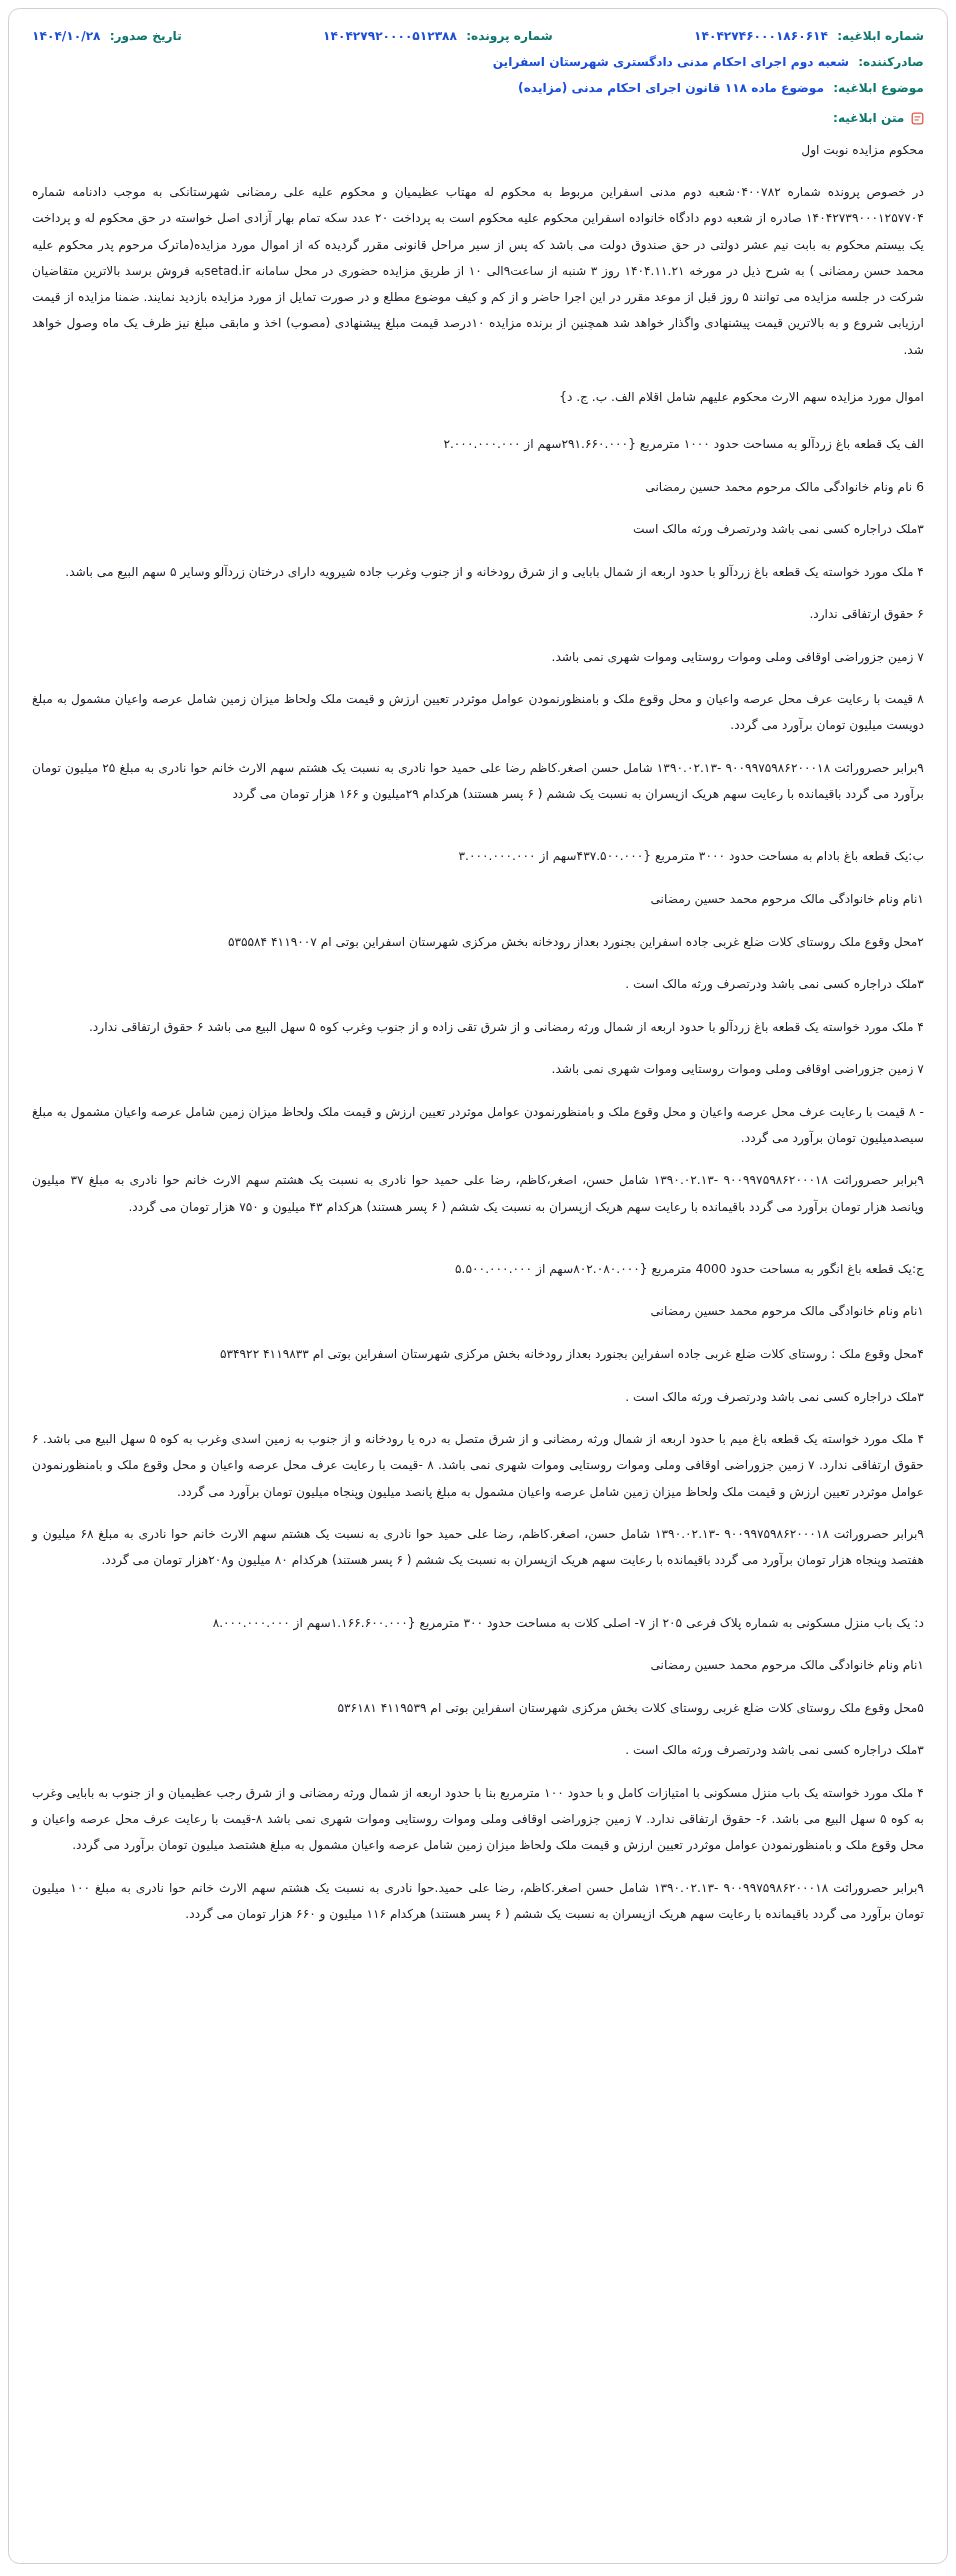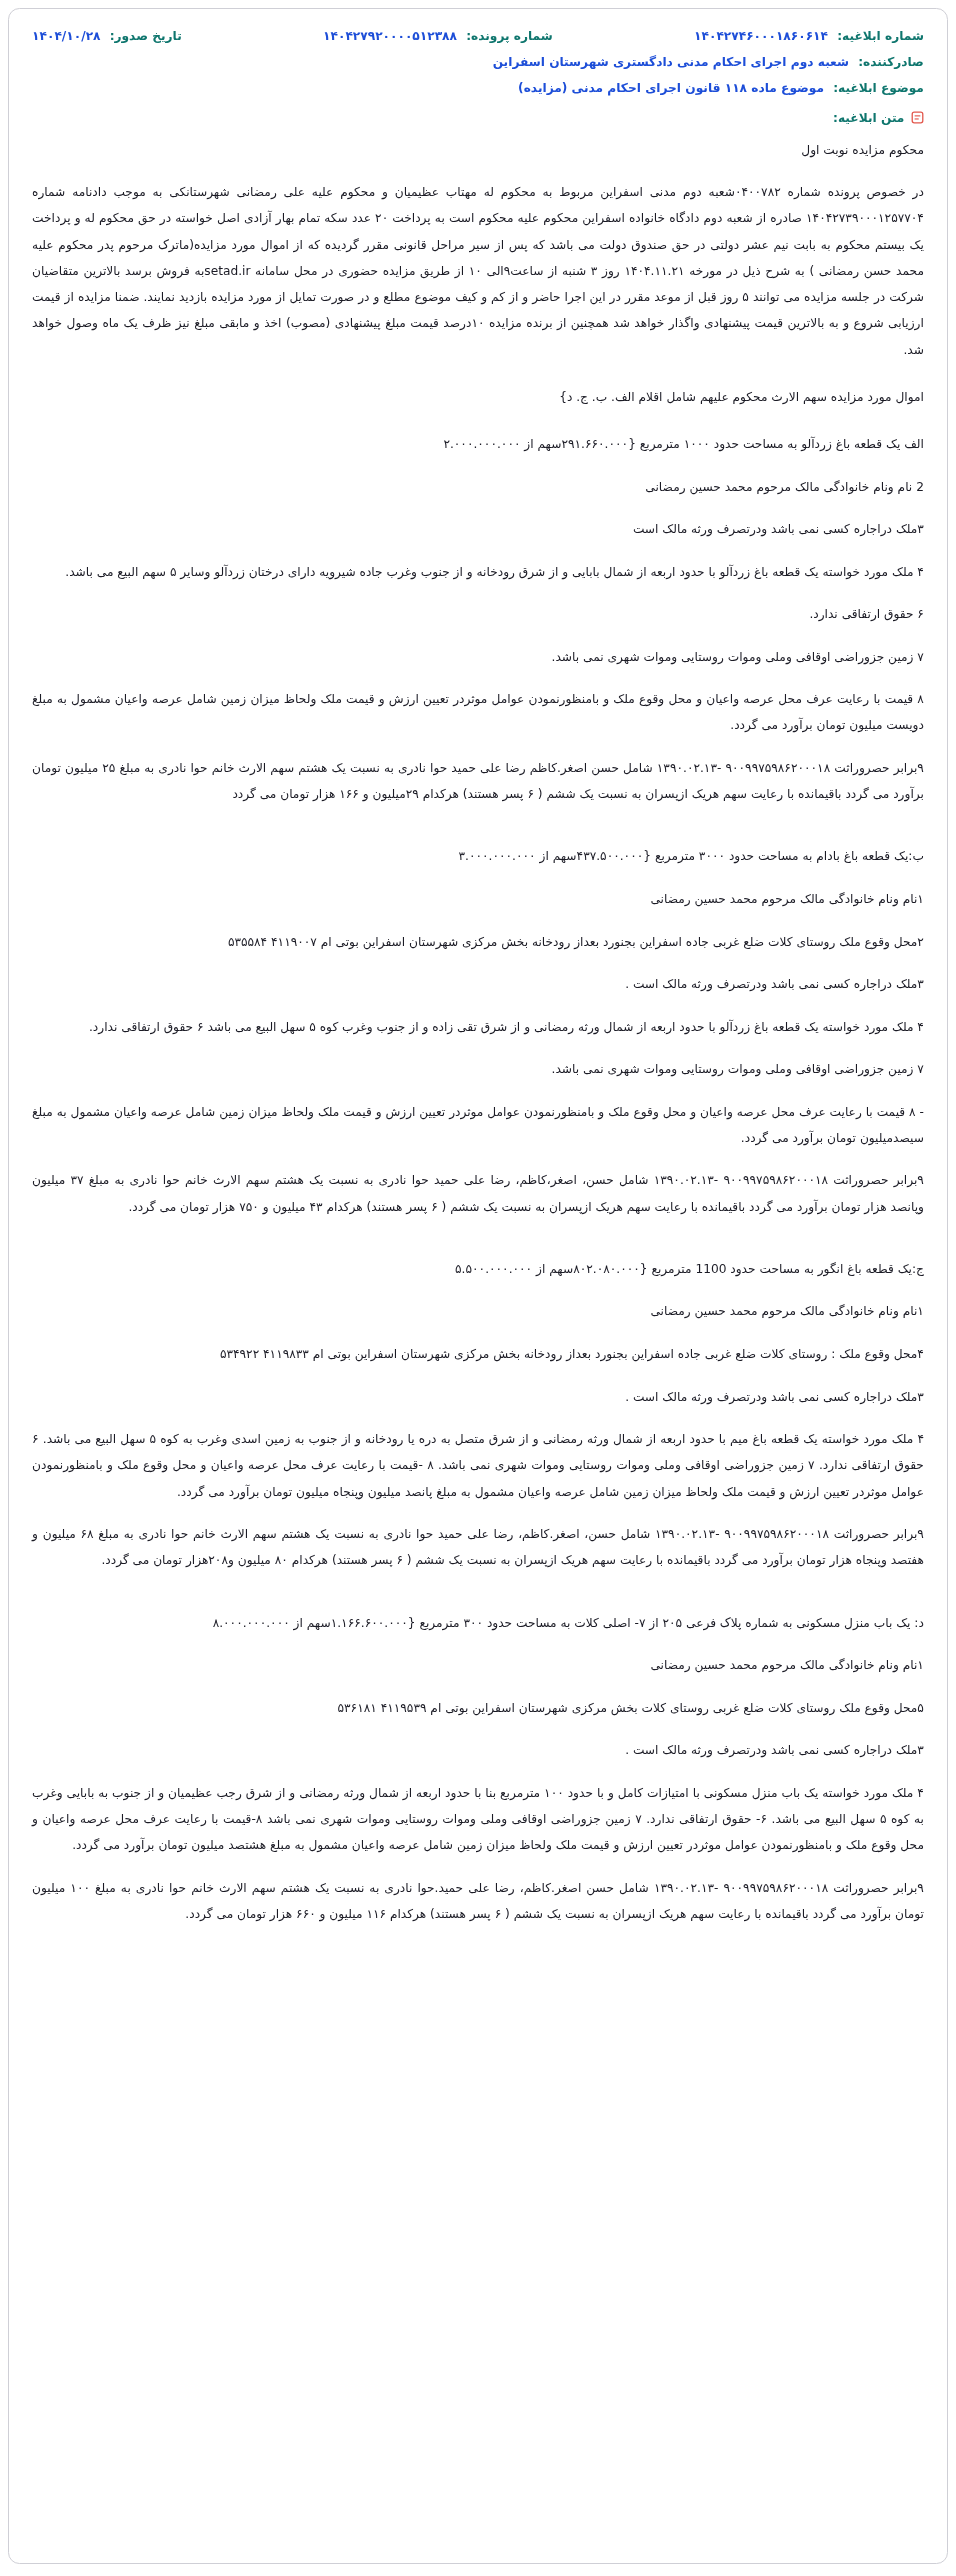--- a/index.html
+++ b/index.html
@@ -27,21 +27,21 @@
     font-size: 12.2px;
     font-weight: bold;
     color: #1d1d28;
   }
   .meta-row.single { justify-content: flex-start; text-align: center; }
   .meta-field { white-space: nowrap; }
   .meta-label { color: #0f766e; margin-left: 4.9px; }
   .meta-value { color: #1d4ed8; }
   .body-label-row {
     display: flex;
-    align-items: flex-start;
+    align-items: center;
     gap: 6.5px;
     margin: 16.3px 0 11.4px;
     font-size: 12.2px;
     font-weight: bold;
   }
   .doc-icon { display: inline-flex; align-items: center; }
   .doc-icon svg { display: block; }
   .notice-body {
     font-size: 12.2px;
     line-height: 2.15;
@@ -100,36 +100,36 @@
       <span class="meta-label">متن ابلاغیه:</span>
     </div>
 
   </div>
 
   <div class="notice-body">
     <p class="notice-title">محکوم مزایده نوبت اول</p>
     <p>در خصوص پرونده شماره ۰۴۰۰۷۸۲شعبه دوم مدنی اسفراین مربوط به محکوم له مهتاب عظیمیان و محکوم علیه علی رمضانی شهرستانکی به موجب دادنامه شماره ۱۴۰۴۲۷۳۹۰۰۰۱۲۵۷۷۰۴ صادره از شعبه دوم دادگاه خانواده اسفراین محکوم علیه محکوم است به پرداخت ۲۰ عدد سکه تمام بهار آزادی اصل خواسته در حق محکوم له و پرداخت یک بیستم محکوم به بابت نیم عشر دولتی در حق صندوق دولت می باشد که پس از سیر مراحل قانونی مقرر گردیده که از اموال مورد مزایده(ماترک مرحوم پدر محکوم علیه محمد حسن رمضانی ) به شرح ذیل در مورخه ۱۴۰۴.۱۱.۲۱ روز ۳ شنبه از ساعت۹الی ۱۰ از طریق مزایده حضوری در محل سامانه setad.irبه فروش برسد بالاترین متقاضیان شرکت در جلسه مزایده می توانند ۵ روز قبل از موعد مقرر در این اجرا حاضر و از کم و کیف موضوع مطلع و در صورت تمایل از مورد مزایده بازدید نمایند. ضمنا مزایده از قیمت ارزیابی شروع و به بالاترین قیمت پیشنهادی واگذار خواهد شد همچنین از برنده مزایده ۱۰درصد قیمت مبلغ پیشنهادی (مصوب) اخذ و مابقی مبلغ نیز ظرف یک ماه وصول خواهد شد.</p>
     <p class="sp">اموال مورد مزایده سهم الارث محکوم علیهم شامل اقلام الف. ب. ج. د}</p>
     <p class="sp">الف یک قطعه باغ زردآلو به مساحت حدود ۱۰۰۰ مترمربع {۲۹۱.۶۶۰.۰۰۰سهم از ۲.۰۰۰.۰۰۰.۰۰۰</p>
-    <p>2 نام ونام خانوادگی مالک مرحوم محمد حسین رمضانی</p>
+    <p>6 نام ونام خانوادگی مالک مرحوم محمد حسین رمضانی</p>
     <p>۳ملک دراجاره کسی نمی باشد ودرتصرف ورثه مالک است</p>
     <p>۴ ملک مورد خواسته یک قطعه باغ زردآلو با حدود اربعه از شمال بابایی و از شرق رودخانه و از جنوب وغرب جاده شیرویه دارای درختان زردآلو وسایر ۵ سهم البیع می باشد.</p>
     <p>۶ حقوق ارتفاقی ندارد.</p>
     <p>۷ زمین جزوراضی اوقافی وملی وموات روستایی وموات شهری نمی باشد.</p>
     <p>۸ قیمت با رعایت عرف محل عرصه واعیان و محل وقوع ملک و بامنظورنمودن عوامل موثردر تعیین ارزش و قیمت ملک ولحاظ میزان زمین شامل عرصه واعیان مشمول به مبلغ دویست میلیون تومان برآورد می گردد.</p>
     <p>۹برابر حصروراثت ۹۰۰۹۹۷۵۹۸۶۲۰۰۰۱۸ -۱۳۹۰.۰۲.۱۳ شامل حسن اصغر.کاظم رضا علی حمید حوا نادری به نسبت یک هشتم سهم الارث خانم حوا نادری به مبلغ ۲۵ میلیون تومان برآورد می گردد باقیمانده با رعایت سهم هریک ازپسران به نسبت یک ششم ( ۶ پسر هستند) هرکدام ۲۹میلیون و ۱۶۶ هزار تومان می گردد</p>
     <p class="sp2">ب:یک قطعه باغ بادام به مساحت حدود ۳۰۰۰ مترمربع {۴۳۷.۵۰۰.۰۰۰سهم از ۳.۰۰۰.۰۰۰.۰۰۰</p>
     <p>۱نام ونام خانوادگی مالک مرحوم محمد حسین رمضانی</p>
     <p>۲محل وقوع ملک روستای کلات ضلع غربی جاده اسفراین بجنورد بعداز رودخانه بخش مرکزی شهرستان اسفراین بوتی ام ۴۱۱۹۰۰۷ ۵۳۵۵۸۴</p>
     <p>۳ملک دراجاره کسی نمی باشد ودرتصرف ورثه مالک است .</p>
     <p>۴ ملک مورد خواسته یک قطعه باغ زردآلو با حدود اربعه از شمال ورثه رمضانی و از شرق تقی زاده و از جنوب وغرب کوه ۵ سهل البیع می باشد ۶ حقوق ارتفاقی ندارد.</p>
     <p>۷ زمین جزوراضی اوقافی وملی وموات روستایی وموات شهری نمی باشد.</p>
     <p>- ۸ قیمت با رعایت عرف محل عرصه واعیان و محل وقوع ملک و بامنظورنمودن عوامل موثردر تعیین ارزش و قیمت ملک ولحاظ میزان زمین شامل عرصه واعیان مشمول به مبلغ سیصدمیلیون تومان برآورد می گردد.</p>
     <p>۹برابر حصروراثت ۹۰۰۹۹۷۵۹۸۶۲۰۰۰۱۸ -۱۳۹۰.۰۲.۱۳ شامل حسن، اصغر،کاظم، رضا علی حمید حوا نادری به نسبت یک هشتم سهم الارث خانم حوا نادری به مبلغ ۳۷ میلیون وپانصد هزار تومان برآورد می گردد باقیمانده با رعایت سهم هریک ازپسران به نسبت یک ششم ( ۶ پسر هستند) هرکدام ۴۳ میلیون و ۷۵۰ هزار تومان می گردد.</p>
-    <p class="sp2">ج:یک قطعه باغ انگور به مساحت حدود 1100 مترمربع {۸۰۲.۰۸۰.۰۰۰سهم از ۵.۵۰۰.۰۰۰.۰۰۰</p>
+    <p class="sp2">ج:یک قطعه باغ انگور به مساحت حدود 4000 مترمربع {۸۰۲.۰۸۰.۰۰۰سهم از ۵.۵۰۰.۰۰۰.۰۰۰</p>
     <p>۱نام ونام خانوادگی مالک مرحوم محمد حسین رمضانی</p>
     <p>۴محل وقوع ملک : روستای کلات ضلع غربی جاده اسفراین بجنورد بعداز رودخانه بخش مرکزی شهرستان اسفراین بوتی ام ۴۱۱۹۸۳۳ ۵۳۴۹۲۲</p>
     <p>۳ملک دراجاره کسی نمی باشد ودرتصرف ورثه مالک است .</p>
     <p>۴ ملک مورد خواسته یک قطعه باغ میم با حدود اربعه از شمال ورثه رمضانی و از شرق متصل به دره یا رودخانه و از جنوب به زمین اسدی وغرب به کوه ۵ سهل البیع می باشد. ۶ حقوق ارتفاقی ندارد. ۷ زمین جزوراضی اوقافی وملی وموات روستایی وموات شهری نمی باشد. ۸ -قیمت با رعایت عرف محل عرصه واعیان و محل وقوع ملک و بامنظورنمودن عوامل موثردر تعیین ارزش و قیمت ملک ولحاظ میزان زمین شامل عرصه واعیان مشمول به مبلغ پانصد میلیون وپنجاه میلیون تومان برآورد می گردد.</p>
     <p>۹برابر حصروراثت ۹۰۰۹۹۷۵۹۸۶۲۰۰۰۱۸ -۱۳۹۰.۰۲.۱۳ شامل حسن، اصغر.کاظم، رضا علی حمید حوا نادری به نسبت یک هشتم سهم الارث خانم حوا نادری به مبلغ ۶۸ میلیون و هفتصد وپنجاه هزار تومان برآورد می گردد باقیمانده با رعایت سهم هریک ازپسران به نسبت یک ششم ( ۶ پسر هستند) هرکدام ۸۰ میلیون و۲۰۸هزار تومان می گردد.</p>
     <p class="sp2">د: یک باب منزل مسکونی به شماره پلاک فرعی ۲۰۵ از ۷- اصلی کلات به مساحت حدود ۳۰۰ مترمربع {۱.۱۶۶.۶۰۰.۰۰۰سهم از ۸.۰۰۰.۰۰۰.۰۰۰</p>
     <p>۱نام ونام خانوادگی مالک مرحوم محمد حسین رمضانی</p>
     <p>۵محل وقوع ملک روستای کلات ضلع غربی روستای کلات بخش مرکزی شهرستان اسفراین بوتی ام ۴۱۱۹۵۳۹ ۵۳۶۱۸۱</p>
     <p>۳ملک دراجاره کسی نمی باشد ودرتصرف ورثه مالک است .</p>
     <p>۴ ملک مورد خواسته یک باب منزل مسکونی با امتیازات کامل و با حدود ۱۰۰ مترمربع بنا با حدود اربعه از شمال ورثه رمضانی و از شرق رجب عظیمیان و از جنوب به بابایی وغرب به کوه ۵ سهل البیع می باشد. ۶- حقوق ارتفاقی ندارد. ۷ زمین جزوراضی اوقافی وملی وموات روستایی وموات شهری نمی باشد ۸-قیمت با رعایت عرف محل عرصه واعیان و محل وقوع ملک و بامنظورنمودن عوامل موثردر تعیین ارزش و قیمت ملک ولحاظ میزان زمین شامل عرصه واعیان مشمول به مبلغ هشتصد میلیون تومان برآورد می گردد.</p>

